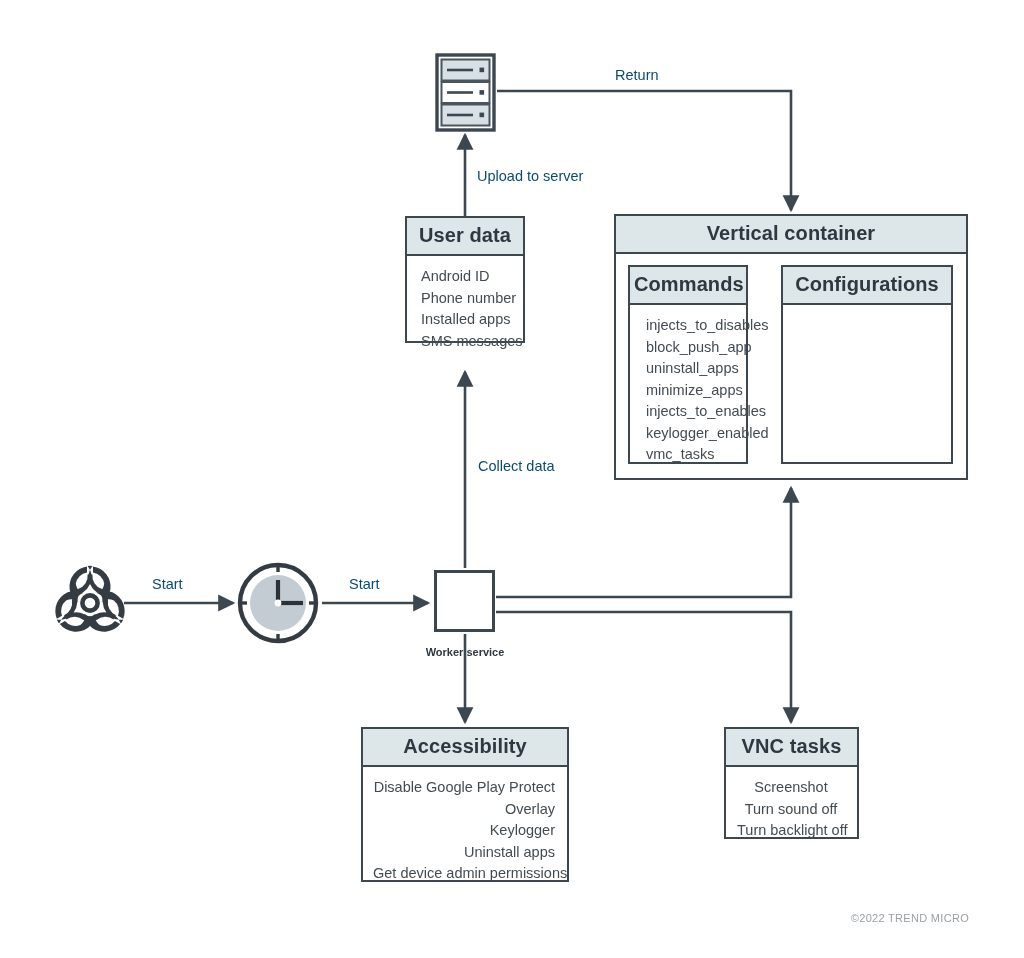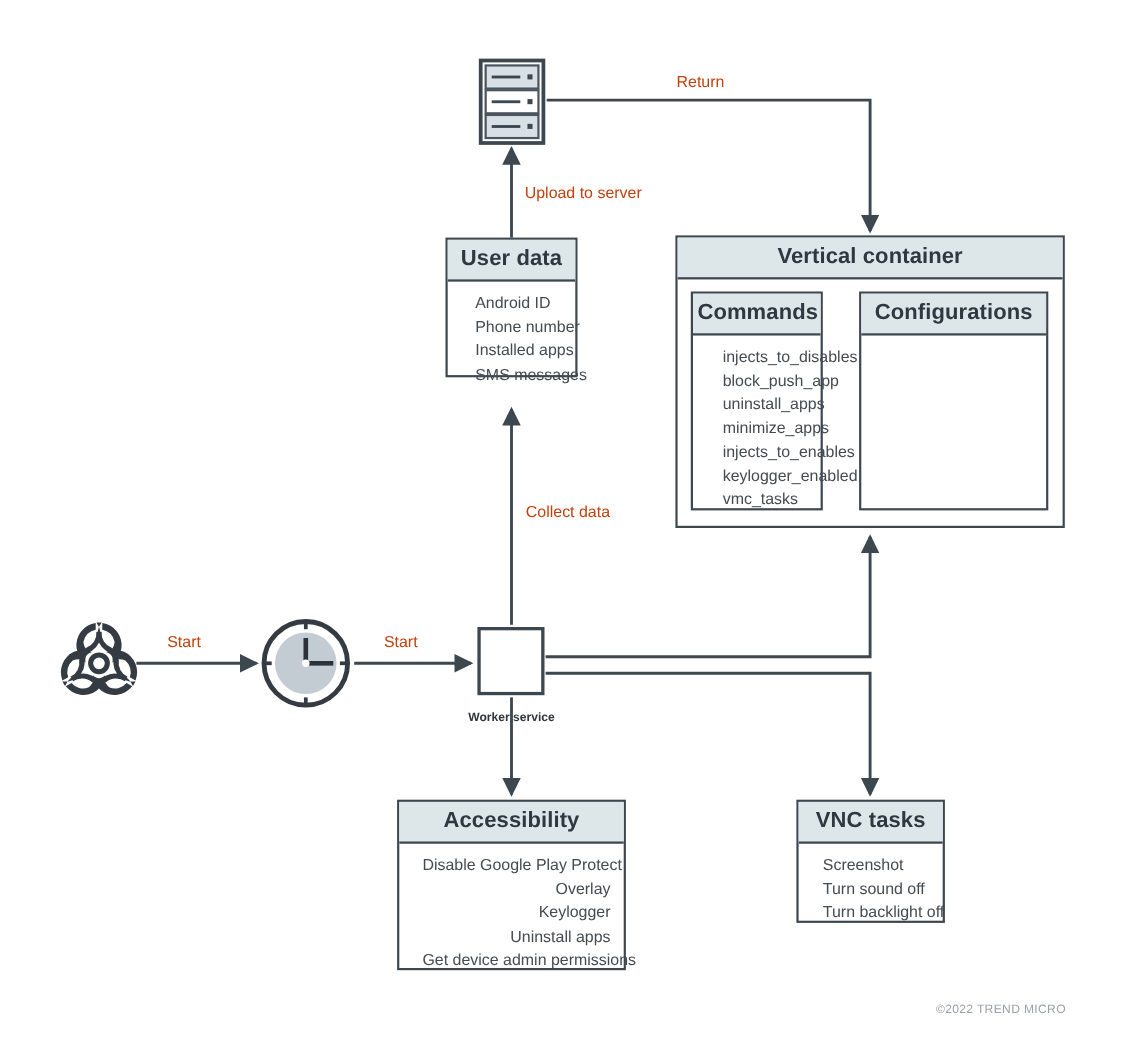--- a/index.html
+++ b/index.html
@@ -44,34 +44,33 @@
     font-weight: bold;
     font-size: 20px;
     color: #2f3840;
     letter-spacing: .1px;
     padding: 6px 4px 7px;
     box-sizing: border-box;
   }
   .panel-body {
     padding: 10px 12px 10px 14px;
     box-sizing: border-box;
-    margin-left: 11px;
   }
   .panel-body .row {
     font-size: 14.5px;
     line-height: 21.5px;
     color: #434b52;
     white-space: nowrap;
   }
 
   
   .edge-label {
     position: absolute;
     font-size: 14.5px;
-    color: #c2410c;
+    color: #0c4a6e;
     white-space: nowrap;
   }
 
   
   .node-caption {
     position: absolute;
     font-size: 11px;
     font-weight: bold;
     color: #2f3840;
     white-space: nowrap;
@@ -269,21 +268,21 @@
       <div class="row">Disable Google Play Protect</div>
       <div class="row">Overlay</div>
       <div class="row">Keylogger</div>
       <div class="row">Uninstall apps</div>
       <div class="row">Get device admin permissions</div>
     </div>
   </div>
 
   <div class="panel" style="left:724px; top:727px; width:135px; height:112px;">
     <div class="panel-head">VNC tasks</div>
-    <div class="panel-body" style="padding-left:11px;">
+    <div class="panel-body" style="padding-left:11px;text-align:center;">
       <div class="row">Screenshot</div>
       <div class="row">Turn sound off</div>
       <div class="row">Turn backlight off</div>
     </div>
   </div>
 
   <div id="footer-copyright">©2022 TREND MICRO</div>
 
 </div>
 

